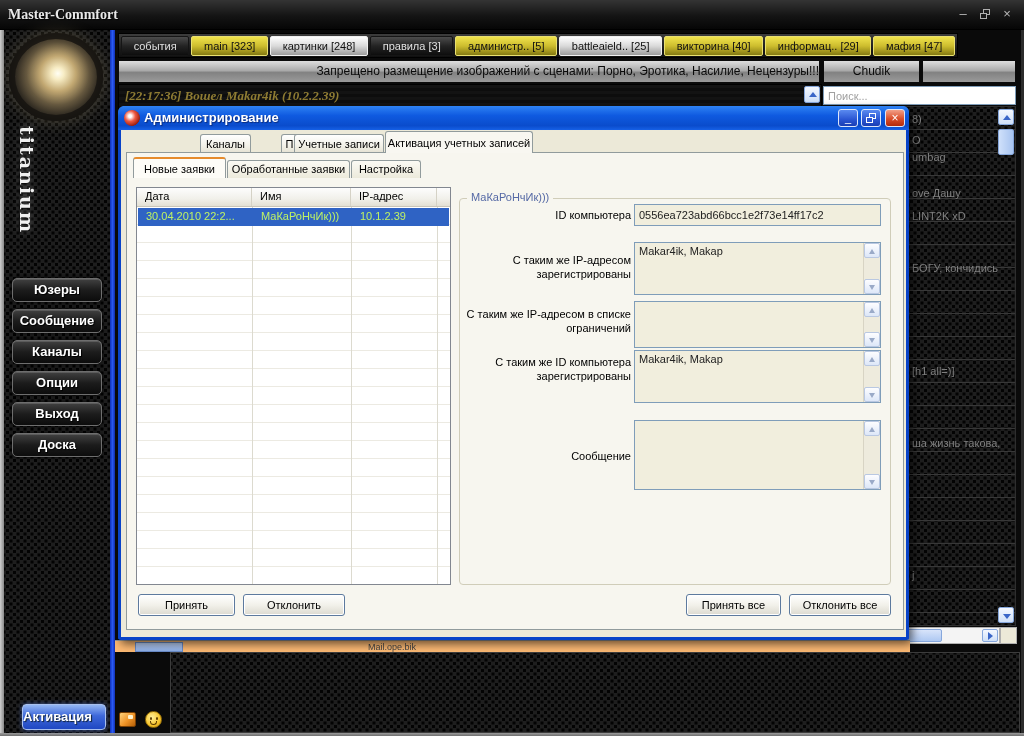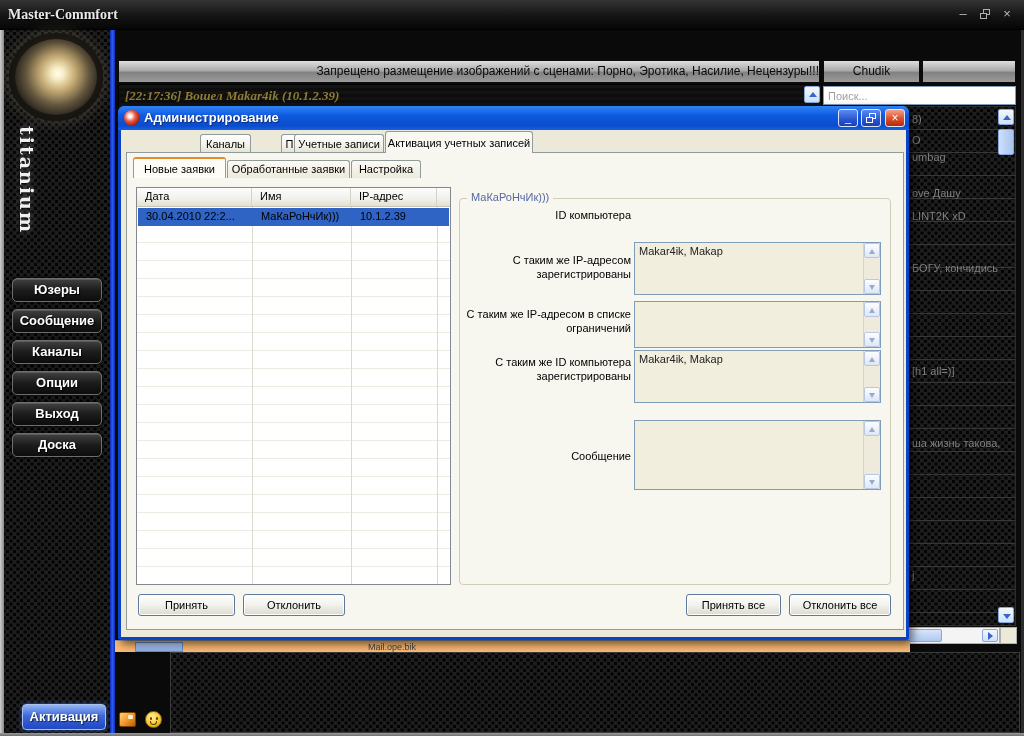--- a/index.html
+++ b/index.html
@@ -38,21 +38,21 @@
   .logo-text { left:16px; top:126px; height:130px; writing-mode:vertical-rl;
     font-family:"DejaVu Serif", serif; font-weight:bold; font-size:19px;
     color:#f0f0f0; letter-spacing:2px;
     text-shadow:1px 1px 2px #000, 0 0 7px rgba(255,255,255,.35); }
   .side-buttons { left:12px; top:278px; width:90px; display:flex; flex-direction:column; gap:7px; }
   .sbtn { height:24px; line-height:22px; text-align:center; color:#fff; font-weight:bold; font-size:13px;
     background:linear-gradient(#414141,#1c1c1c 50%,#0c0c0c);
     border:1px solid #6e6e6e; border-radius:5px;
     box-shadow:0 0 4px rgba(0,0,0,.9), inset 0 1px 0 rgba(255,255,255,.15);
     text-shadow:1px 1px 1px #000; cursor:pointer; }
-  .activation { left:22px; top:704px; width:84px; height:26px; line-height:24px; text-align:center;
+  .activation { left:22px; top:704px; width:84px; height:26px; line-height:24px; text-align:left;
     color:#fff; font-weight:bold; font-size:13px;
     background:linear-gradient(#93b6f4,#3e68da 45%,#1f47c2);
     border:1px solid #a8c0ee; border-radius:4px;
     box-shadow:0 0 5px rgba(90,130,240,.6); text-shadow:1px 1px 1px #123; cursor:pointer; }
 
   
   .tabbar { left:118px; top:33px; width:840px; height:25px;
     background:linear-gradient(#3d3d3d,#181818 70%,#101010);
     border:1px solid #000; display:flex; align-items:center; padding:0 2px; gap:2px; }
   .ctab { height:20px; line-height:18px; text-align:center; font-size:11px;
@@ -158,21 +158,21 @@
 
   .list { position:absolute; left:15px; top:81px; width:315px; height:398px;
     background:#fff; border:1px solid #828790; overflow:hidden; }
   .list-grid { position:absolute; left:0; top:19px; right:0; bottom:0;
     background:repeating-linear-gradient(180deg, transparent 0 17px, #eceae2 17px 18px); }
   .vline { position:absolute; top:0; bottom:0; width:1px; background:#dcdacf; }
   .lhdr { position:absolute; left:0; top:0; right:0; height:19px; display:flex;
     background:linear-gradient(#fdfdfd,#f1f0ea 60%,#e3e0d4); border-bottom:1px solid #c9c5b8; }
   .lhdr .hc { font-size:11px; color:#000; padding:2px 0 0 8px; border-right:1px solid #d5d2c6; }
   .lrow { position:absolute; left:1px; top:20px; right:1px; height:18px; display:flex;
-    background:#2f63c4; color:#000000; }
+    background:#2f63c4; color:#bef264; }
   .lrow .rc { font-size:11px; padding:2px 0 0 8px; white-space:nowrap; overflow:hidden; }
 
   .gbox { position:absolute; left:338px; top:92px; width:432px; height:387px;
     border:1px solid #d0cdb9; border-radius:4px; }
   .gbox-legend { position:absolute; left:346px; top:85px; background:#f7f6ef; padding:0 4px;
     font-size:11px; color:#5569a5; z-index:2; }
   .flabel { position:absolute; width:166px; text-align:right; font-size:11px; color:#000; line-height:14px; }
   .field { position:absolute; left:513px; width:247px; background:#f1eedd; border:1px solid #7f9db9; }
   .field input { width:100%; height:100%; border:none; background:transparent;
     font-size:11px; color:#222; padding:0 4px; outline:none; }
@@ -220,28 +220,39 @@
   <div class="abs side-buttons">
     <div class="sbtn">Юзеры</div>
     <div class="sbtn">Сообщение</div>
     <div class="sbtn">Каналы</div>
     <div class="sbtn">Опции</div>
     <div class="sbtn">Выход</div>
     <div class="sbtn">Доска</div>
   </div>
   <div class="abs activation">Активация</div>
 
+  <div class="abs tabbar">
+    <div class="ctab dark">события</div>
+    <div class="ctab yellow">main [323]</div>
+    <div class="ctab silver">картинки [248]</div>
+    <div class="ctab dark">правила [3]</div>
+    <div class="ctab yellow">администр.. [5]</div>
+    <div class="ctab silver">battleaield.. [25]</div>
+    <div class="ctab yellow">викторина [40]</div>
+    <div class="ctab yellow">информац.. [29]</div>
+    <div class="ctab yellow">мафия [47]</div>
+  </div>
 
   <div class="abs banner">Запрещено размещение изображений с сценами: Порно, Эротика, Насилие, Нецензуры!!!</div>
   <div class="abs metal-btn" style="left:823px;width:97px;">Chudik</div>
   <div class="abs metal-btn" style="left:922px;width:94px;"></div>
   <input class="abs search-box" placeholder="Поиск..." style="">
 
   <div class="abs chat">
-    <div class="chat-line">[22:17:36] Вошел Makar4ik (10.1.2.39)</div>
+    <div class="chat-line">[22:17:36] Вошел Makar4ik (10.2.2.39)</div>
     <div class="chat-up">
         <span class="tri-up-blue"></span>
       </div>
   </div>
 
   <div class="abs userpanel mesh">
     <div class="rows"></div>
     <span class="ufrag" style="top:6px;">8)</span>
     <span class="ufrag" style="top:27px;">О</span>
     <span class="ufrag" style="top:44px;">umbag</span>
@@ -322,20 +333,23 @@
         <span class="rc" style="width:115px;">30.04.2010 22:2...</span>
         <span class="rc" style="width:99px;">МаКаРоНчИк)))</span>
         <span class="rc" style="width:86px;">10.1.2.39</span>
       </div>
     </div>
 
     <div class="gbox"></div>
     <span class="gbox-legend">МаКаРоНчИк)))</span>
 
     <span class="flabel" style="left:344px;top:102px;">ID компьютера</span>
+    <div class="field" style="top:98px;height:22px;">
+      <input readonly="" value="0556ea723abd66bcc1e2f73e14ff17c2" style="">
+    </div>
 
     <span class="flabel" style="left:344px;top:147px;">С таким же IP-адресом зарегистрированы</span>
     <div class="field" style="top:136px;height:53px;">
       <textarea style="">Makar4ik, Makap</textarea>
       <div class="ta-sb">
         <span class="bu">
             <span class="tri-up-g"></span>
           </span>
           <span class="bd">
             <span class="tri-dn-g"></span>

